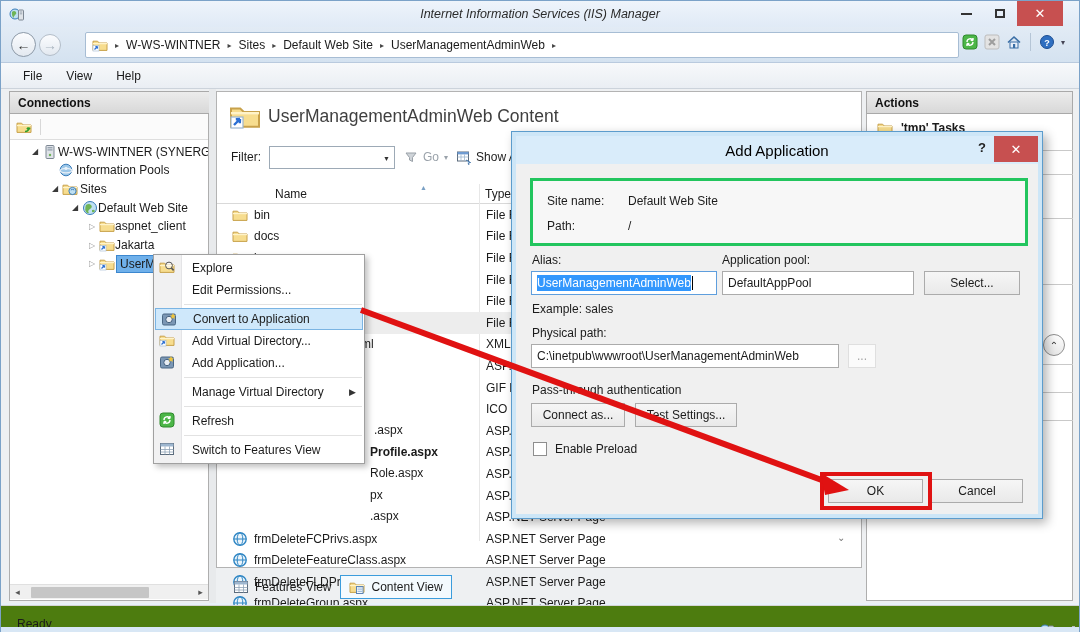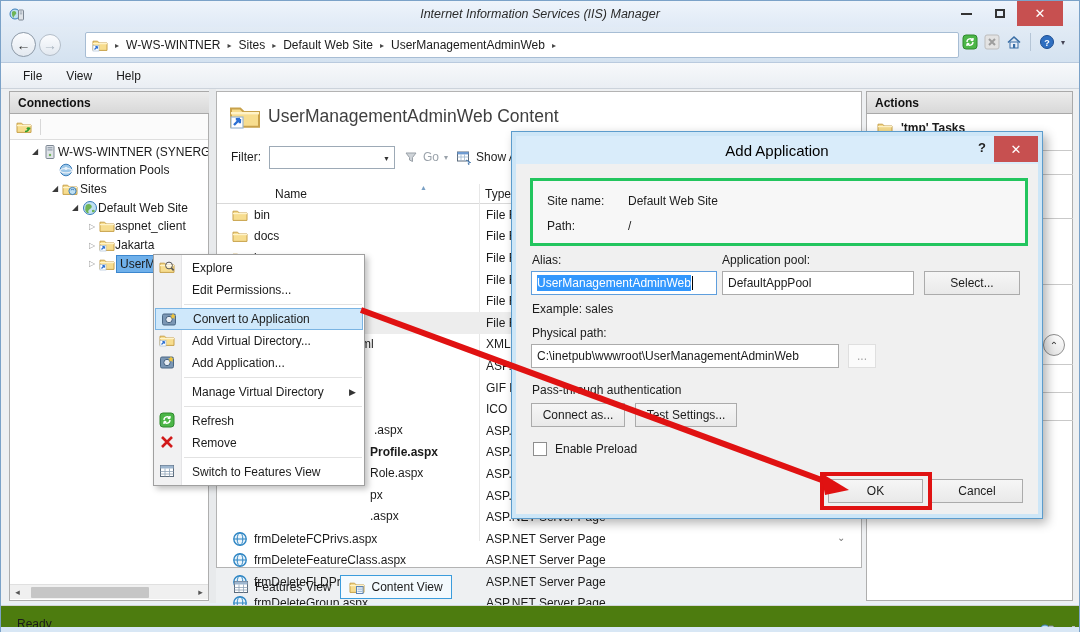--- a/index.html
+++ b/index.html
@@ -588,28 +588,20 @@
       <div class="csep"></div>
       <div class="citem">
         <span class="ic cic">
           <svg width="16" height="16" viewBox="0 0 16 16">
             <rect x="1" y="1" width="14" height="14" rx="3" fill="#4cb648" stroke="#2e8a2c"></rect>
             <path d="M5 8 A3.2 3.2 0 0 1 11 6.5 M11 6.5 L11 4 M11 6.5 L8.7 6.2 M11 8 A3.2 3.2 0 0 1 5 9.5 M5 9.5 L5 12 M5 9.5 L7.3 9.8" stroke="#fff" stroke-width="1.4" fill="none"></path>
           </svg>
         </span>
         <span>Refresh</span>
       </div>
-      <div class="citem">
-        <span class="ic cic">
-          <svg width="16" height="16" viewBox="0 0 16 16">
-            <path d="M3 3 L13 13 M13 3 L3 13" stroke="#d11a1a" stroke-width="2.6"></path>
-          </svg>
-        </span>
-        <span>Remove</span>
-      </div>
       <div class="csep"></div>
       <div class="citem">
         <span class="ic cic">
           <svg width="16" height="16" viewBox="0 0 16 16">
             <rect x="1.5" y="2.5" width="13" height="11" fill="#fff" stroke="#5b6b7c"></rect>
             <rect x="1.5" y="2.5" width="13" height="3" fill="#9db6cf"></rect>
             <path d="M6 5.5 L6 13.5 M10.5 5.5 L10.5 13.5 M1.5 8.5 L14.5 8.5 M1.5 11 L14.5 11" stroke="#8fa3b8" stroke-width=".8"></path>
           </svg>
         </span>
         <span>Switch to Features View</span>

